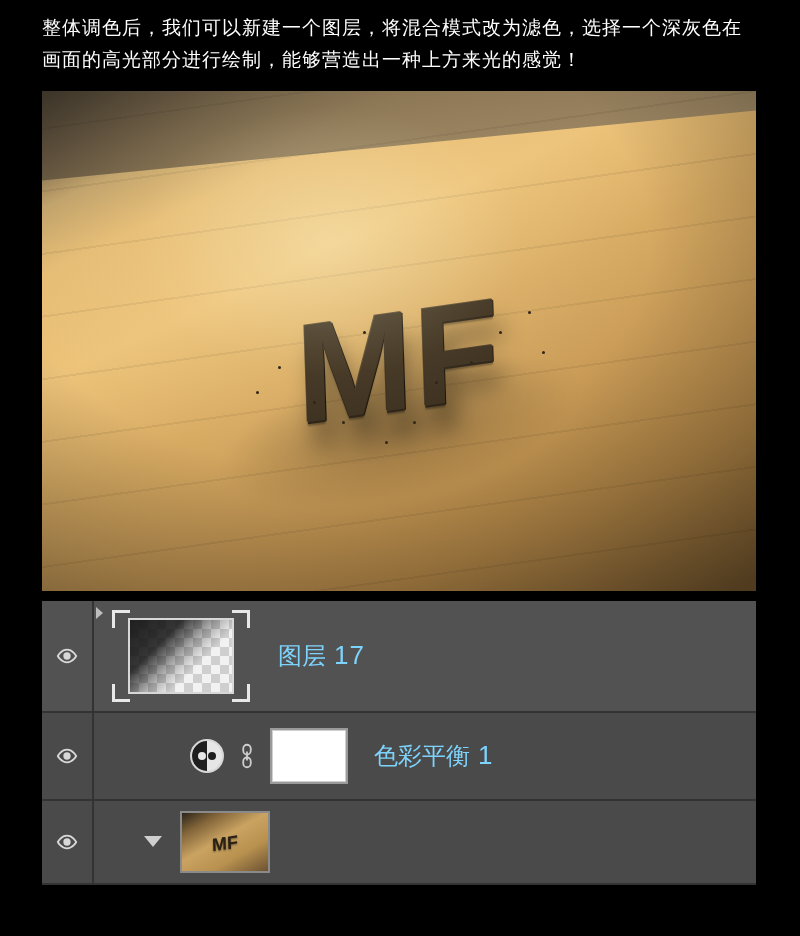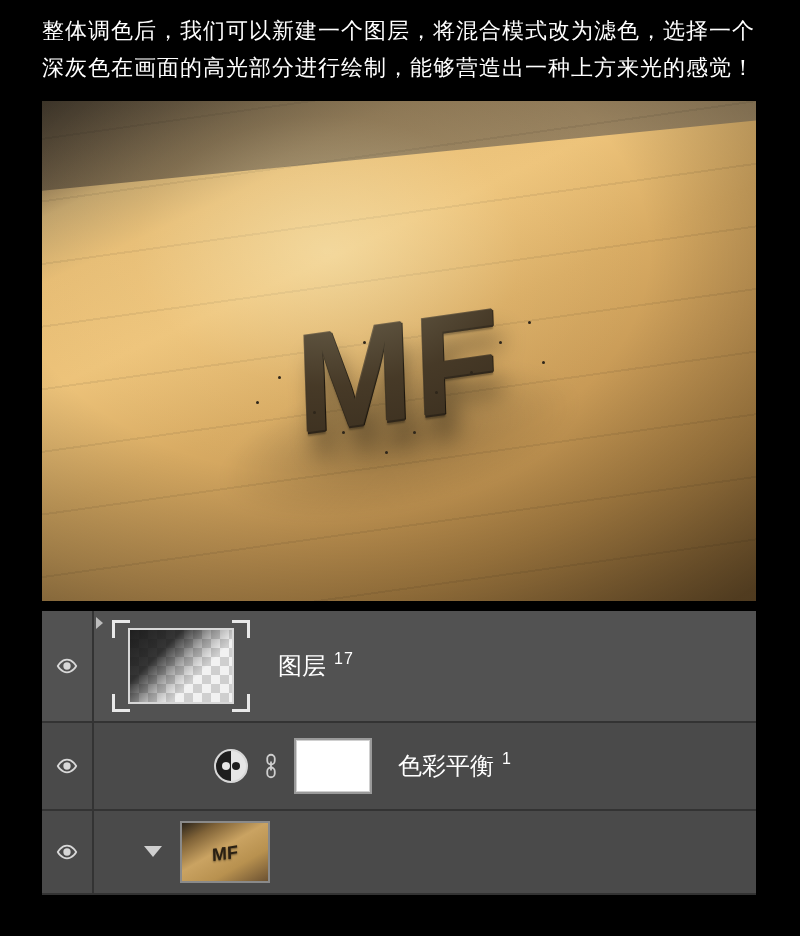--- a/index.html
+++ b/index.html
@@ -5,21 +5,21 @@
   * { box-sizing: border-box; margin: 0; padding: 0; }
   body {
     width: 800px;
     height: 936px;
     background: #000000;
     font-family: "Microsoft YaHei", "PingFang SC", sans-serif;
     overflow: hidden;
   }
   .description {
     color: #ffffff;
-    font-size: 22px;
+    font-size: 19px;
     line-height: 1.7;
     padding: 12px 42px 14px 42px;
     letter-spacing: 1px;
   }
   .main-image {
     width: 714px;
     height: 500px;
     margin: 0 42px 10px 42px;
     position: relative;
     overflow: hidden;
@@ -113,21 +113,21 @@
   }
   .eye-icon svg { width: 22px; height: 22px; display:block; }
   .row-content {
     flex:1;
     display:flex;
     align-items:center;
     padding: 8px 10px 8px 0;
     min-height: 62px;
   }
   .row1 .row-content { padding-left: 12px; min-height: 110px; }
-  .row2 .row-content { padding-left: 120px; min-height: 86px; }
+  .row2 .row-content { padding-left: 96px; min-height: 86px; }
   .row3 .row-content { padding-left: 40px; min-height: 82px; }
 
   
   .thumb-wrap {
     position: relative;
     width: 150px; height: 92px;
     display:flex; align-items:center; justify-content:center;
   }
   .thumb-inner {
     width: 106px; height: 76px;
@@ -140,26 +140,26 @@
   .bracket {
     position:absolute; width:18px; height:18px;
     border:3px solid #e8e8e8;
   }
   .br-tl { top:0; left:6px; border-right:none; border-bottom:none; }
   .br-tr { top:0; right:6px; border-left:none; border-bottom:none; }
   .br-bl { bottom:0; left:6px; border-right:none; border-top:none; }
   .br-br { bottom:0; right:6px; border-left:none; border-top:none; }
 
   .layer-label {
-    color: #ffffff;
+    color: #7dd3fc;
     font-size: 24px;
     margin-left: 22px;
-    display:flex; align-items:flex-start; gap:8px;
-  }
-  .layer-label .num { font-size: 16px; letter-spacing:1px;}
+    display:flex; align-items:center; gap:8px;
+  }
+  .layer-label .num { font-size: 26px; letter-spacing:1px;}
   
   
   .adj-icon {
     width: 34px; height: 34px; border-radius: 50%;
     border: 2px solid #d7d7d7;
     background: linear-gradient(90deg, #1e1e1e 0 50%, #e6e6e6 50% 100%);
     position:relative; flex:0 0 auto;
   }
   .adj-icon::before, .adj-icon::after {
     content:""; position:absolute; width:8px; height:8px; border-radius:50%;

